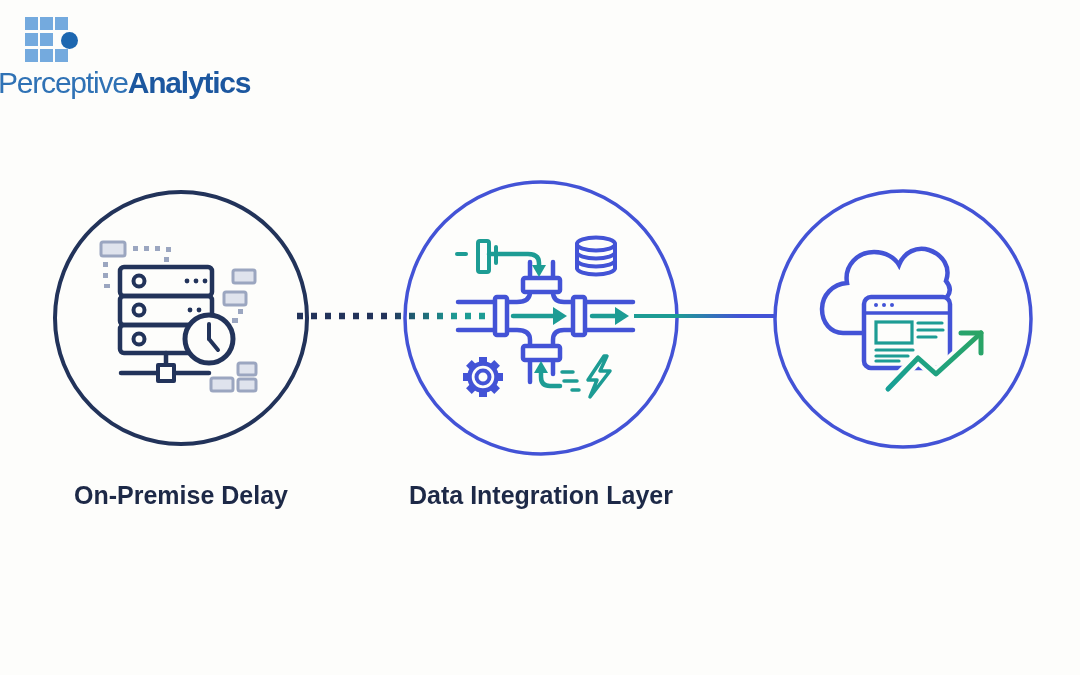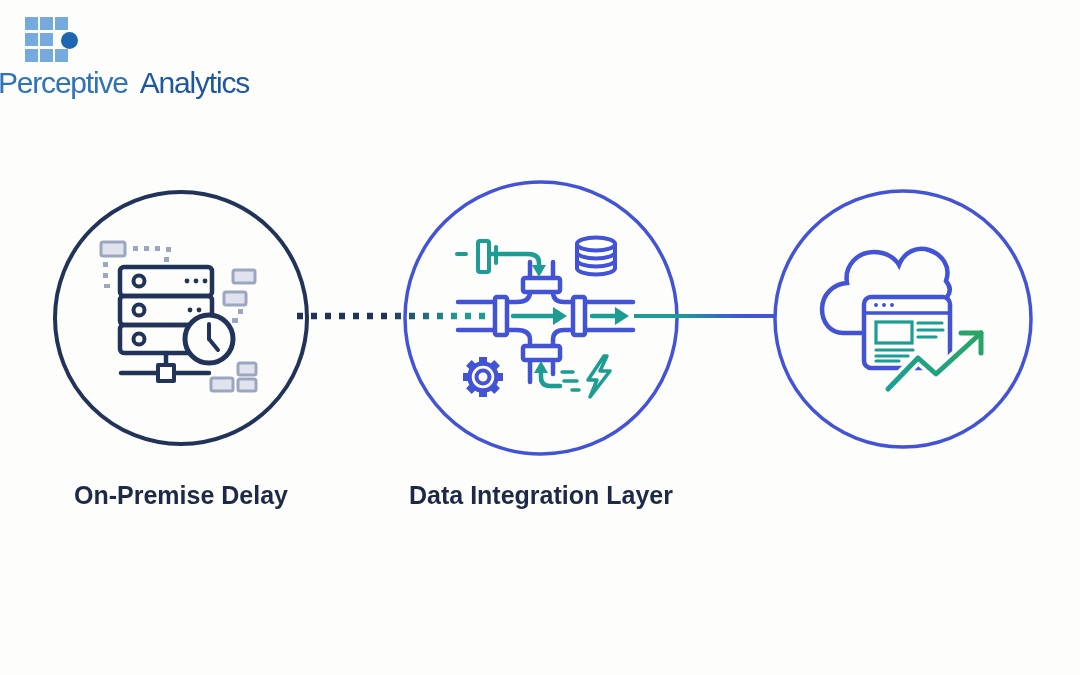--- a/index.html
+++ b/index.html
@@ -4,21 +4,21 @@
 <style>
   html,body{margin:0;padding:0;background:#fdfdfb;}
   .screen{position:relative;width:1080px;height:675px;background:#fdfdfb;overflow:hidden;
           font-family:"Liberation Sans",sans-serif;}
   
   .logo-grid{position:absolute;left:0;top:0;width:90px;height:70px;}
   .logo-grid .sq{position:absolute;width:13px;height:13px;background:#74aade;}
   .logo-grid .dot{position:absolute;left:61px;top:32px;width:17px;height:17px;border-radius:50%;background:#1d67b0;}
   .logo-text{position:absolute;left:-2px;top:66px;font-size:30px;letter-spacing:-1.2px;white-space:nowrap;}
   .brand-first{color:#2f72b5;font-weight:400;}
-  .brand-second{color:#1c579f;font-weight:400;margin-left:12px;}
+  .brand-second{color:#1c579f;font-weight:700;}
   
   .diagram-svg{position:absolute;left:0;top:0;}
   .node-label{position:absolute;top:481px;transform:translateX(-50%);
               font-size:25px;font-weight:700;color:#1d2947;white-space:nowrap;}
 </style>
 </head>
 <body>
 
 <div class="screen">
 

